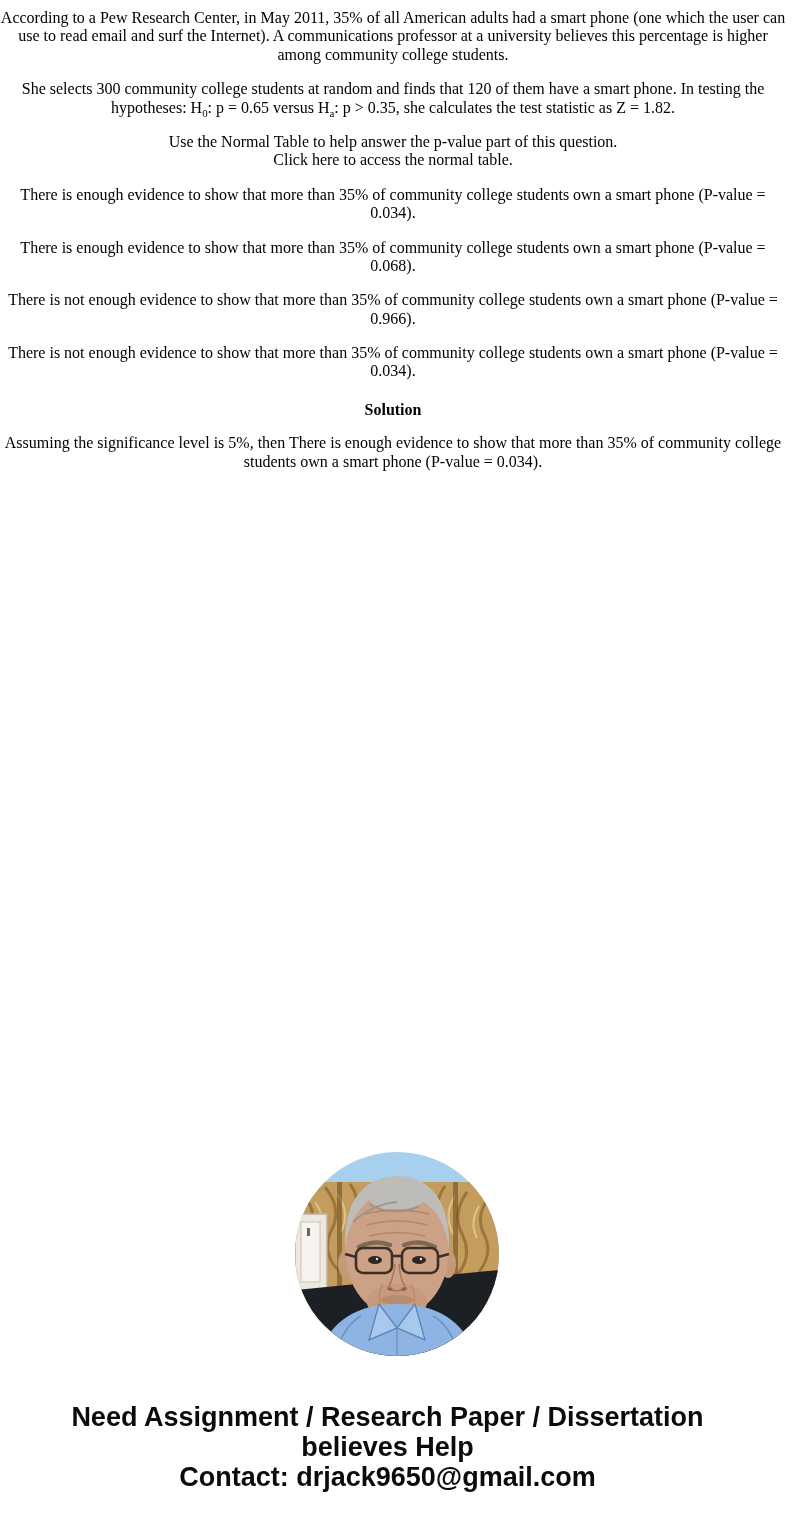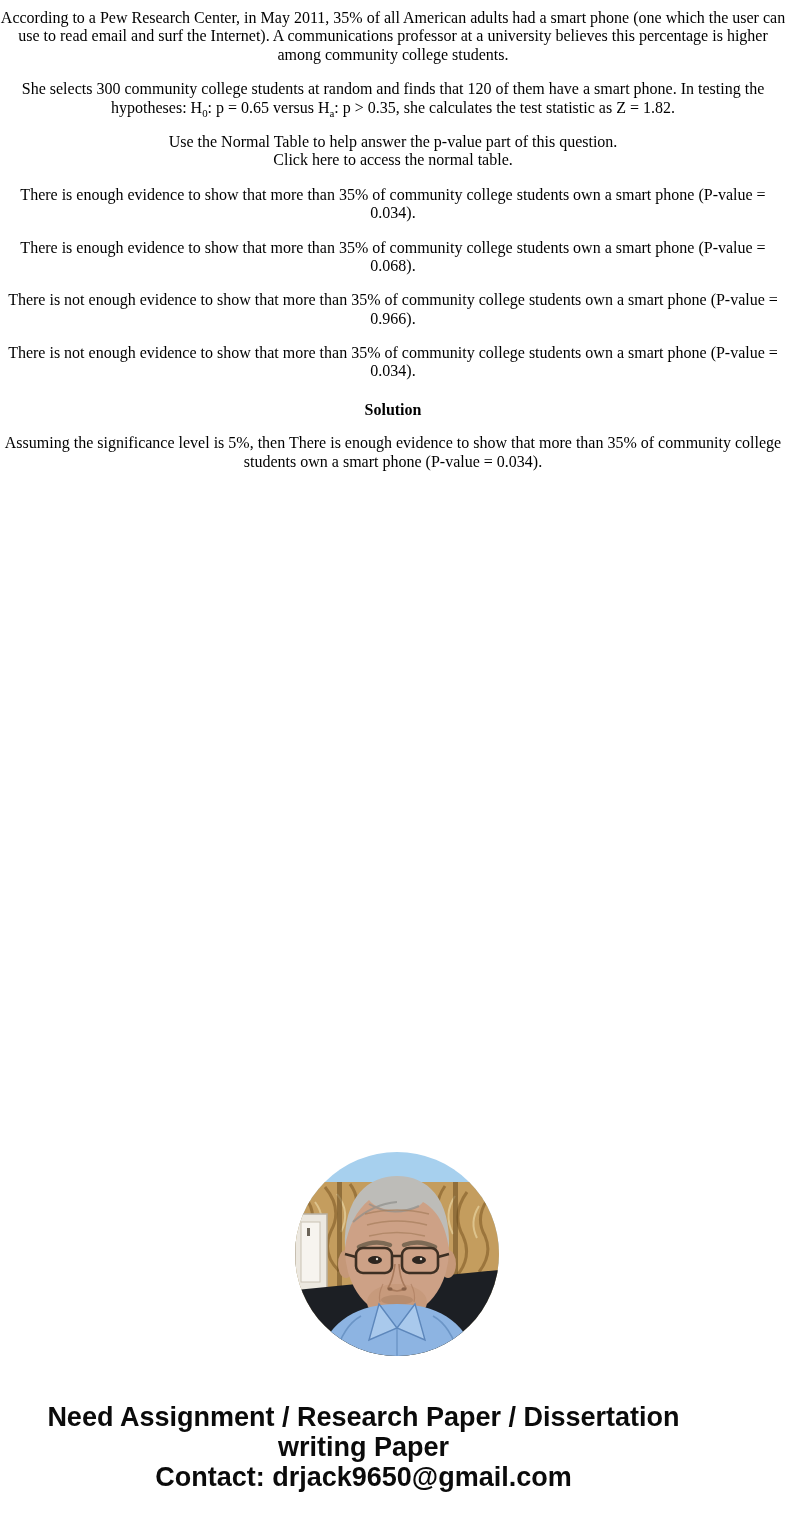--- a/index.html
+++ b/index.html
@@ -36,20 +36,21 @@
     position: absolute;
     top: 1402px;
     left: 0;
     width: 727px;
     text-align: center;
     font-family: "Liberation Sans", "DejaVu Sans", sans-serif;
     font-weight: bold;
     font-size: 27px;
     line-height: 30px;
     color: #0b0b0b;
+    padding-left: 24px;
   }
 </style>
 </head>
 <body>
 
 <div class="page">
 
   <div class="content">
 
     <p>According to a Pew Research Center, in May 2011, 35% of all American adults had a smart phone (one which the user can use to read email and surf the Internet). A communications professor at a university believes this percentage is higher among community college students.</p>
@@ -160,17 +161,17 @@
 
         <path d="M84 152 L102 176 L74 188 Z" fill="#a9c9ec" stroke="#5d87bb" stroke-width="1.4"></path>
         <path d="M120 152 L102 176 L130 188 Z" fill="#a9c9ec" stroke="#5d87bb" stroke-width="1.4"></path>
         <path d="M102 176 L102 204" stroke="#5d87bb" stroke-width="1.4" opacity="0.7"></path>
       </g>
     </svg>
   </div>
 
   <div class="banner">
     <div>Need Assignment / Research Paper / Dissertation</div>
-    <div>writing Paper</div>
+    <div>believes Help</div>
     <div>Contact: drjack9650@gmail.com</div>
   </div>
 
 </div>
 
 </body></html>

